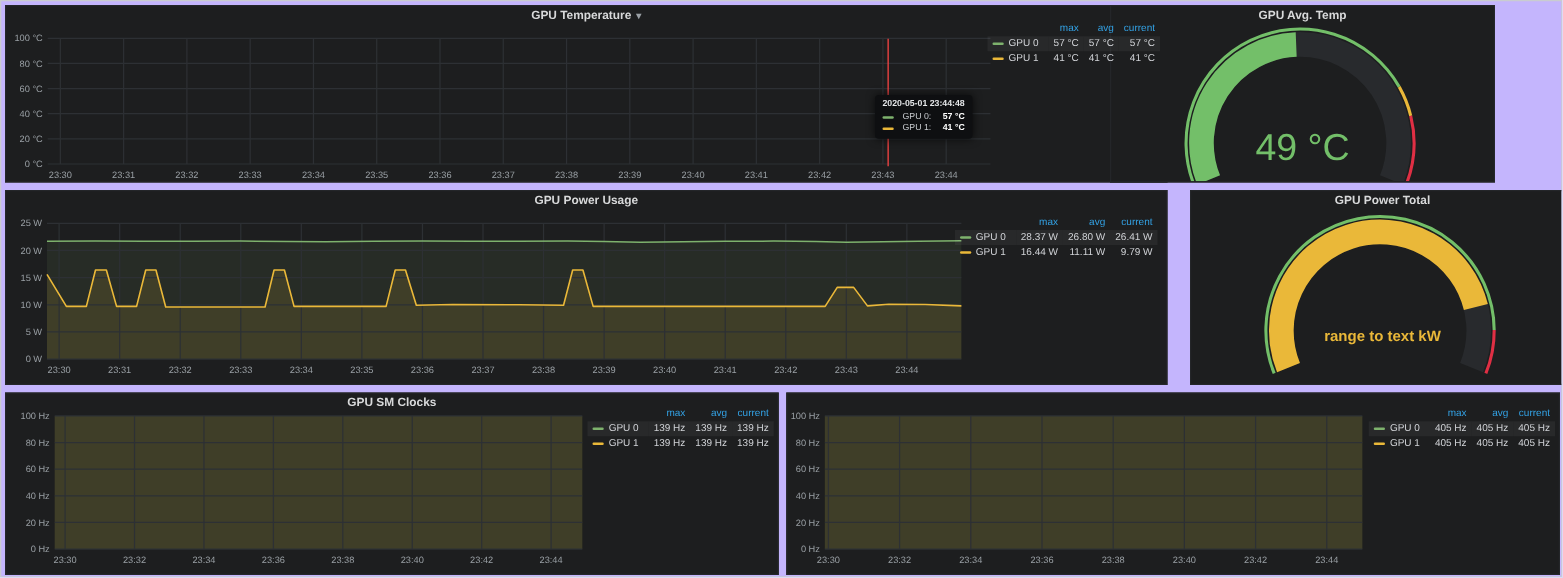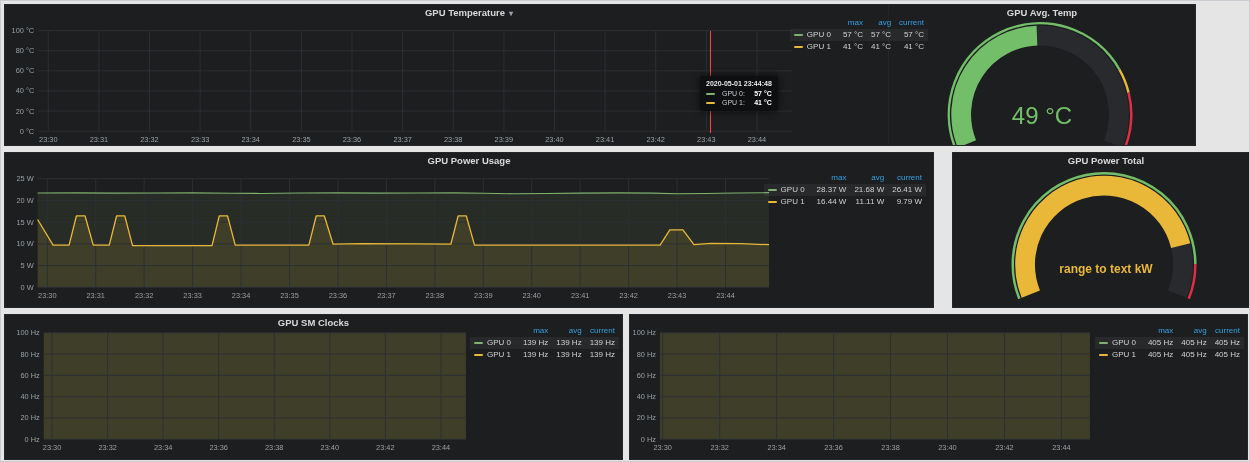--- a/index.html
+++ b/index.html
@@ -1,16 +1,16 @@
 <!DOCTYPE html>
 <html><head>
 <meta charset="utf-8">
 <style>
   html,body{margin:0;padding:0;background:#ffffff}
-  .screen{position:relative;width:1250px;height:462px;background:#e5e5e5;border:1px solid #c9ccd0;
+  .screen{position:relative;width:1250px;height:462px;background:#c4b5fd;border:1px solid #c9ccd0;
     box-sizing:border-box;overflow:hidden;font-family:"Liberation Sans",sans-serif}
   .panel{position:absolute;background:#1d1e1f;border:1px solid #242629;box-sizing:border-box;overflow:hidden}
   .panel-title{position:absolute;top:2px;left:0;right:0;text-align:center;font-size:9.5px;font-weight:700;
     color:#d8d9da;z-index:3;cursor:pointer}
   .caret{color:#9aa0a5;font-size:8px;margin-left:4px}
   .caret::after{content:"▾"}
   .chart{position:absolute;left:0;top:0;right:0;bottom:0}
   svg text{fill:#9aa0a5;font-family:"Liberation Sans",sans-serif;font-size:7.5px}
   .legend{position:absolute;font-size:8px;color:#d0d2d6;z-index:3}
   .legend table{border-collapse:collapse}
@@ -19,21 +19,21 @@
   .legend tr.head td{color:#33a2e5;font-weight:400}
   .legend tbody tr.s0{background:rgba(255,255,255,.05)}
   .dash{display:inline-block;width:9px;height:2px;border-radius:1px;vertical-align:middle;margin-right:4px}
   .tooltip{position:absolute;background:#0e0f11;border-radius:3px;padding:4px 6px;font-size:7px;color:#c9ccd0;
     box-shadow:0 0 7px rgba(0,0,0,.7);z-index:6;min-width:58px}
   .tt-time{font-weight:700;color:#e6e8ea;margin-bottom:2px;white-space:nowrap}
   .tt-row{display:flex;align-items:center;gap:3px;line-height:9px;white-space:nowrap}
   .tt-val{font-weight:700;color:#ffffff;margin-left:auto;padding-left:6px}
   .cursor-line{position:absolute;width:1px;background:#ff4545;z-index:2}
   .gauge-value{position:absolute;left:0;right:0;text-align:center;z-index:3}
-  .gv-large{font-size:24px;font-weight:500}
+  .gv-large{font-size:30px;font-weight:500}
   .gv-small{font-size:12px;font-weight:700}
   .resize-handle{position:absolute;right:1px;bottom:1px;width:8px;height:8px;cursor:se-resize;
     background:linear-gradient(135deg,transparent 0 55%,#4a4e52 55% 70%,transparent 70%)}
 </style>
 </head>
 <body>
 
 <div class="screen">
 
   <div class="panel" style="left:3px;top:3px;width:930px;height:142px">
@@ -200,21 +200,21 @@
               <td></td>
               <td>max</td>
               <td>avg</td>
               <td>current</td>
             </tr>
           </thead>
           <tbody>
             <tr class="s0">
               <td class="name"><span class="dash" style="background: rgb(126, 178, 109);"></span>GPU 0</td>
               <td>28.37 W</td>
-              <td>21.68 W</td>
+              <td>26.80 W</td>
               <td>26.41 W</td>
             </tr>
             <tr class="s1">
               <td class="name"><span class="dash" style="background: rgb(234, 184, 57);"></span>GPU 1</td>
               <td>16.44 W</td>
               <td>11.11 W</td>
               <td>9.79 W</td>
             </tr>
           </tbody>
         </table>

